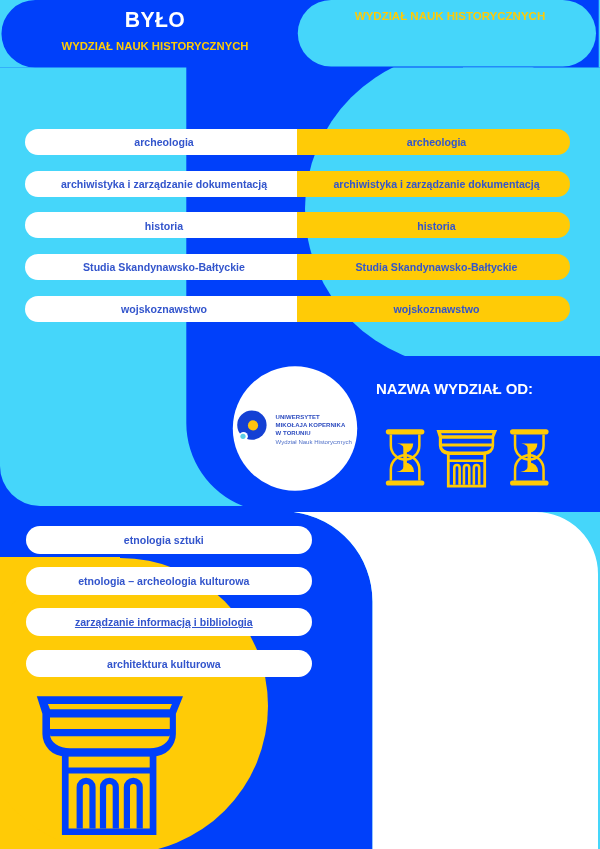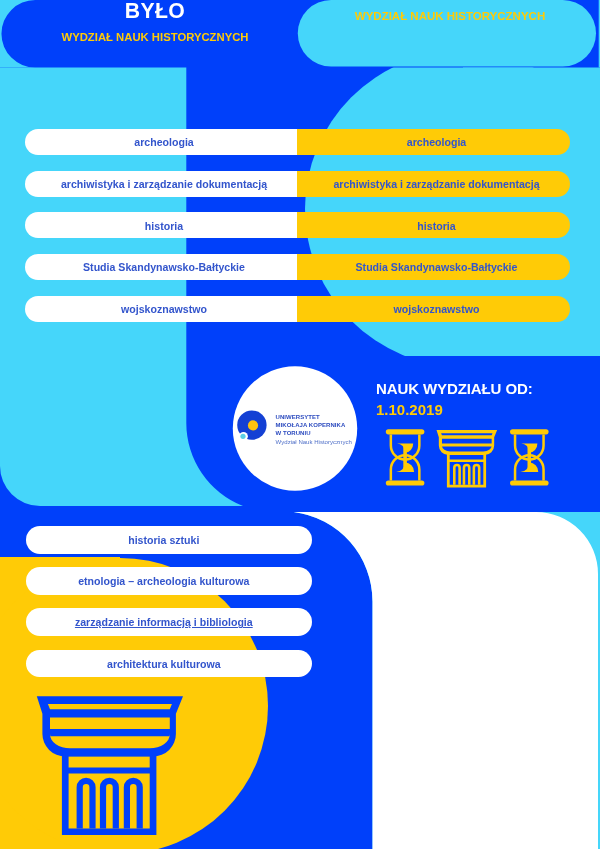--- a/index.html
+++ b/index.html
@@ -7,21 +7,21 @@
        font-family:"Liberation Sans",sans-serif;-webkit-font-smoothing:antialiased;}
   #poster{position:relative;width:600px;height:849px;overflow:hidden;background:#45d6fa;}
   svg.bg{position:absolute;left:0;top:0;width:600px;height:849px;}
 
   
   .hdr{position:absolute;text-align:center;}
   .hdr .ttl{font-weight:bold;letter-spacing:.4px;line-height:1;}
   .hdr .sub{font-weight:bold;line-height:1;}
   #hdr-left{left:7.5px;top:0;width:295px;}
   #hdr-right{left:296px;top:0;width:298px;}
-  #hdr-left .ttl{color:#ffffff;font-size:21.2px;}
+  #hdr-left .ttl{color:#ffffff;font-size:21.2px;padding-top:9px;}
   #hdr-left .sub{color:#ffcb06;font-size:11.3px;padding-top:10.5px;}
   #hdr-right .ttl{color:#ffffff;font-size:21.2px;padding-top:9px;}
   #hdr-right .ttl>span{display:inline-block;transform:scaleX(0.83);transform-origin:center;}
   #hdr-right .sub{color:#ffcb06;font-size:11.5px;padding-top:10.5px;margin-left:10px;}
 
   
   .row{position:absolute;height:27.5px;}
   .pill{position:absolute;top:0;height:26px;border-radius:14px;
         display:flex;align-items:center;justify-content:center;
         font-size:10.6px;font-weight:bold;color:#3355cc;line-height:1;}
@@ -141,27 +141,26 @@
       <circle cx="253" cy="425.4" r="5.1" fill="#ffc20e"></circle>
       <circle cx="243" cy="436.3" r="2.6" fill="#5ccfe6"></circle>
     </g>
     <text x="275.6" y="418.8" class="lgl">UNIWERSYTET</text>
     <text x="275.6" y="426.9" class="lgl">MIKOŁAJA KOPERNIKA</text>
     <text x="275.6" y="435" class="lgl">W TORUNIU</text>
     <text x="275.6" y="444.3" class="lgl2">Wydział Nauk Historycznych</text>
   </svg>
 
   <div id="announce">
-    <div class="lbl">NAUK WYDZIAŁU OD:</div>
-    <div class="dte">1.10.2019</div>
+    <div class="lbl">NAZWA WYDZIAŁ OD:</div>
   </div>
 
   <div id="newlist">
       <div class="npill" style="top: 526px;">
-        <span>historia sztuki</span>
+        <span>etnologia sztuki</span>
       </div>
       <div class="npill" style="top: 567.2px;">
         <span>etnologia – archeologia kulturowa</span>
       </div>
       <div class="npill" style="top: 608.4px; text-decoration: underline;">
         <span>zarządzanie informacją i bibliologia</span>
       </div>
       <div class="npill" style="top: 649.6px;">
         <span>architektura kulturowa</span>
       </div>

